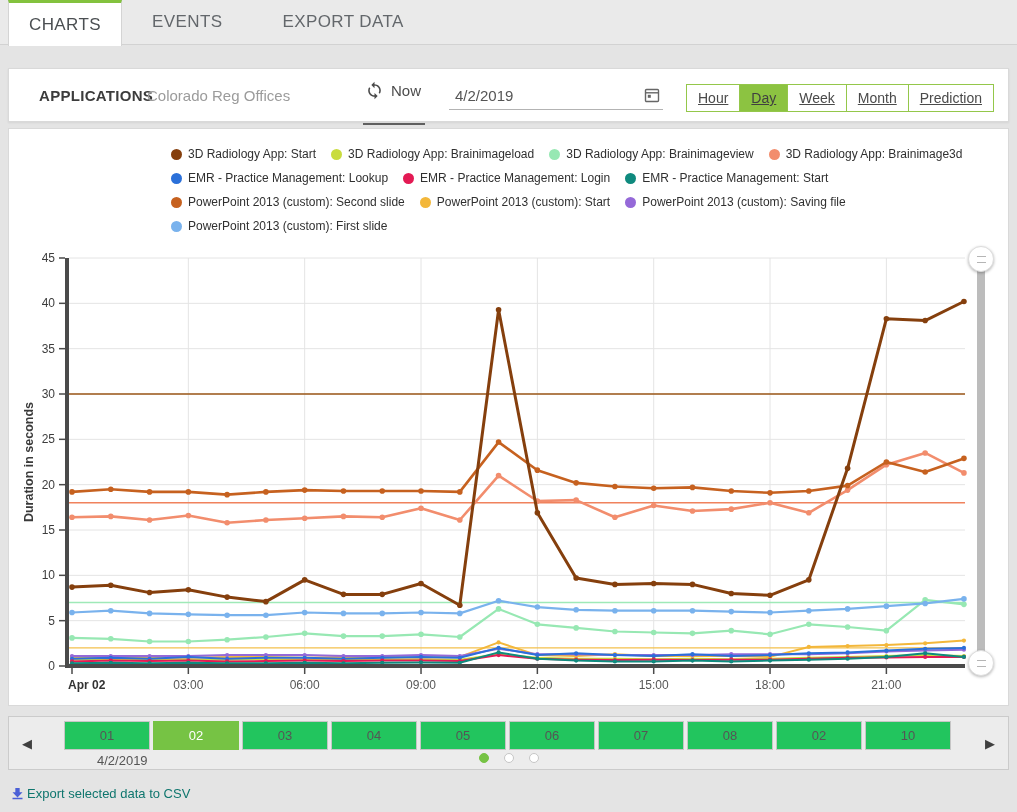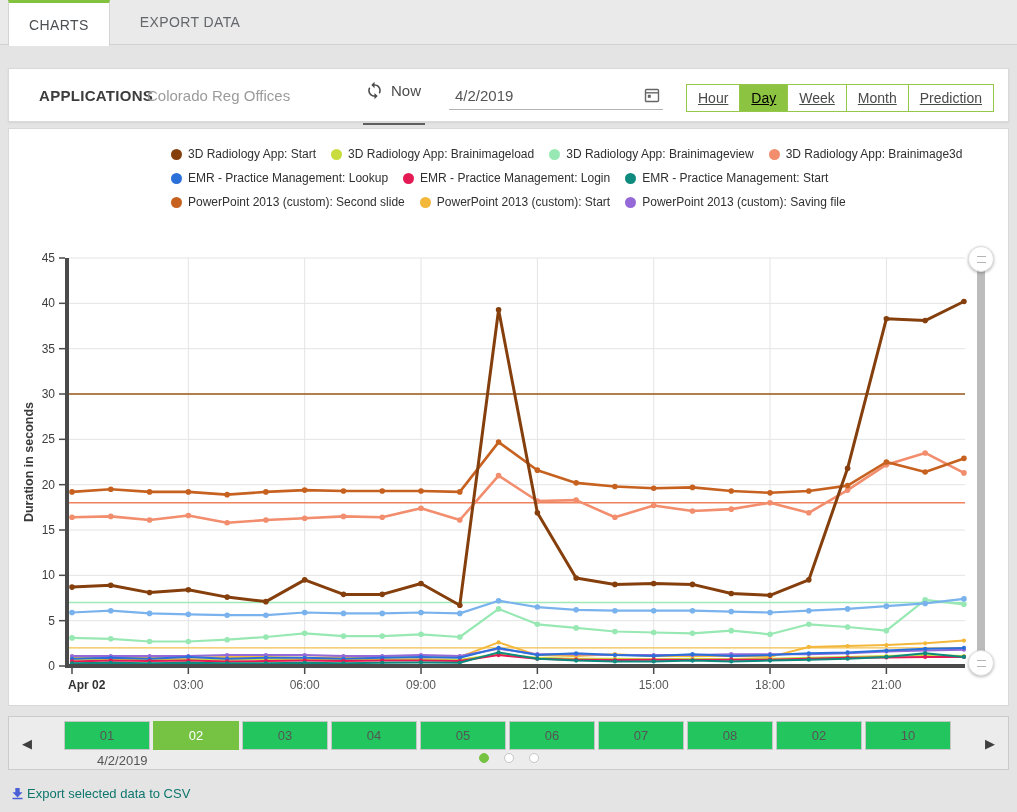--- a/index.html
+++ b/index.html
@@ -3,40 +3,40 @@
 <meta charset="utf-8">
 <style>
   html,body{margin:0;padding:0;}
   body{font-family:"Liberation Sans",sans-serif;background:#e4e4e4;}
   #app{position:relative;width:1017px;height:812px;background:#e4e4e4;overflow:hidden;}
 
   
   .tabbar{position:absolute;top:0;left:0;width:1017px;height:45px;background:#eaeaea;
           border-bottom:1px solid #d2d2d2;display:flex;align-items:stretch;box-sizing:border-box;}
   .tab{display:flex;align-items:center;justify-content:center;padding:0 30px;
-       font-size:14px;letter-spacing:.4px;color:#63676b;cursor:pointer;}
+       font-size:17px;letter-spacing:.4px;color:#63676b;cursor:pointer;}
   .tab.active{background:#fff;border:1px solid #d4d4d4;border-bottom:none;border-top:3px solid #83c23e;
        margin-left:8px;height:46px;box-sizing:border-box;z-index:2;color:#4b4f52;padding:0 20px;min-width:96px;}
 
   
   .header-card{position:absolute;left:8px;top:68px;width:1001px;height:54px;background:#fff;
        border:1px solid #d9d9d9;box-sizing:border-box;box-shadow:0 1px 2px rgba(0,0,0,.07);}
   .apps-label{position:absolute;left:30px;top:18px;font-size:15px;font-weight:bold;color:#3c3c3c;letter-spacing:.3px;}
   .apps-value{position:absolute;left:138px;top:18px;font-size:15px;color:#9b9b9b;}
   .now-btn{position:absolute;left:354px;top:12px;display:flex;align-items:center;gap:7px;
        padding:0 4px 23px 2px;border-bottom:2px solid #5f5f5f;cursor:pointer;}
   .now-btn span{font-size:15px;color:#4c4c4c;}
   .date-field{position:absolute;left:440px;top:12px;width:214px;border-bottom:1px solid #b3b3b3;
        height:28px;display:flex;align-items:center;justify-content:space-between;cursor:text;}
   .date-field .val{font-size:15px;color:#555;padding-left:6px;}
   .range-group{position:absolute;right:14px;top:15px;display:flex;border:1px solid #94c74a;background:#fff;}
   .range-btn{padding:0 11px;height:26px;line-height:26px;font-size:14px;color:#4a4a4a;
        border-left:1px solid #94c74a;cursor:pointer;text-decoration:underline;}
   .range-btn:first-child{border-left:none;}
-  .range-btn.active{background:#8cc341;color:#000000;}
+  .range-btn.active{background:#8cc341;color:#404040;}
 
   
   .chart-card{position:absolute;left:8px;top:128px;width:1001px;height:578px;background:#fff;
        border:1px solid #d9d9d9;box-sizing:border-box;}
   .legend{position:absolute;left:162px;top:13px;right:30px;}
   .legend-row{display:flex;gap:15px;height:24px;align-items:center;}
   .legend-item{display:flex;align-items:center;gap:6px;font-size:12px;color:#303030;cursor:pointer;white-space:nowrap;}
   .legend-item .dot{width:11px;height:11px;border-radius:50%;flex:0 0 auto;}
   svg.chart{position:absolute;left:0;top:0;}
 
@@ -68,20 +68,21 @@
   .export-link{position:absolute;left:10px;top:786px;display:flex;align-items:center;gap:2px;
        font-size:13px;color:#0f766e;cursor:pointer;}
 </style>
 </head>
 <body>
 
 <div id="app">
 
   <div class="tabbar">
       <div class="tab active">CHARTS</div>
+      <div class="tab">EVENTS</div>
       <div class="tab">EXPORT DATA</div>
     </div>
 
   <div class="header-card">
     <div class="apps-label">APPLICATIONS</div>
     <div class="apps-value">Colorado Reg Offices</div>
 
     <div class="now-btn">
       <span style="display:flex;">
         <svg width="19" height="19" viewBox="0 0 24 24" fill="#4a4a4a">
@@ -150,20 +151,26 @@
             <span class="dot" style="background: rgb(198, 97, 31);"></span>
             <span>PowerPoint 2013 (custom): Second slide</span>
           </span>
           <span class="legend-item">
             <span class="dot" style="background: rgb(243, 183, 58);"></span>
             <span>PowerPoint 2013 (custom): Start</span>
           </span>
           <span class="legend-item">
             <span class="dot" style="background: rgb(149, 105, 216);"></span>
             <span>PowerPoint 2013 (custom): Saving file</span>
+          </span>
+        </div>
+        <div class="legend-row">
+          <span class="legend-item">
+            <span class="dot" style="background: rgb(121, 178, 237);"></span>
+            <span>PowerPoint 2013 (custom): First slide</span>
           </span>
         </div>
       </div>
     <svg class="chart" width="999" height="576">
         <line x1="60" x2="956" y1="491.6666666666667" y2="491.6666666666667" stroke="#e4e4e4" stroke-width="1"></line>
         <line x1="60" x2="956" y1="446.33333333333337" y2="446.33333333333337" stroke="#e4e4e4" stroke-width="1"></line>
         <line x1="60" x2="956" y1="401" y2="401" stroke="#e4e4e4" stroke-width="1"></line>
         <line x1="60" x2="956" y1="355.6666666666667" y2="355.6666666666667" stroke="#e4e4e4" stroke-width="1"></line>
         <line x1="60" x2="956" y1="310.33333333333337" y2="310.33333333333337" stroke="#e4e4e4" stroke-width="1"></line>
         <line x1="60" x2="956" y1="265" y2="265" stroke="#e4e4e4" stroke-width="1"></line>

